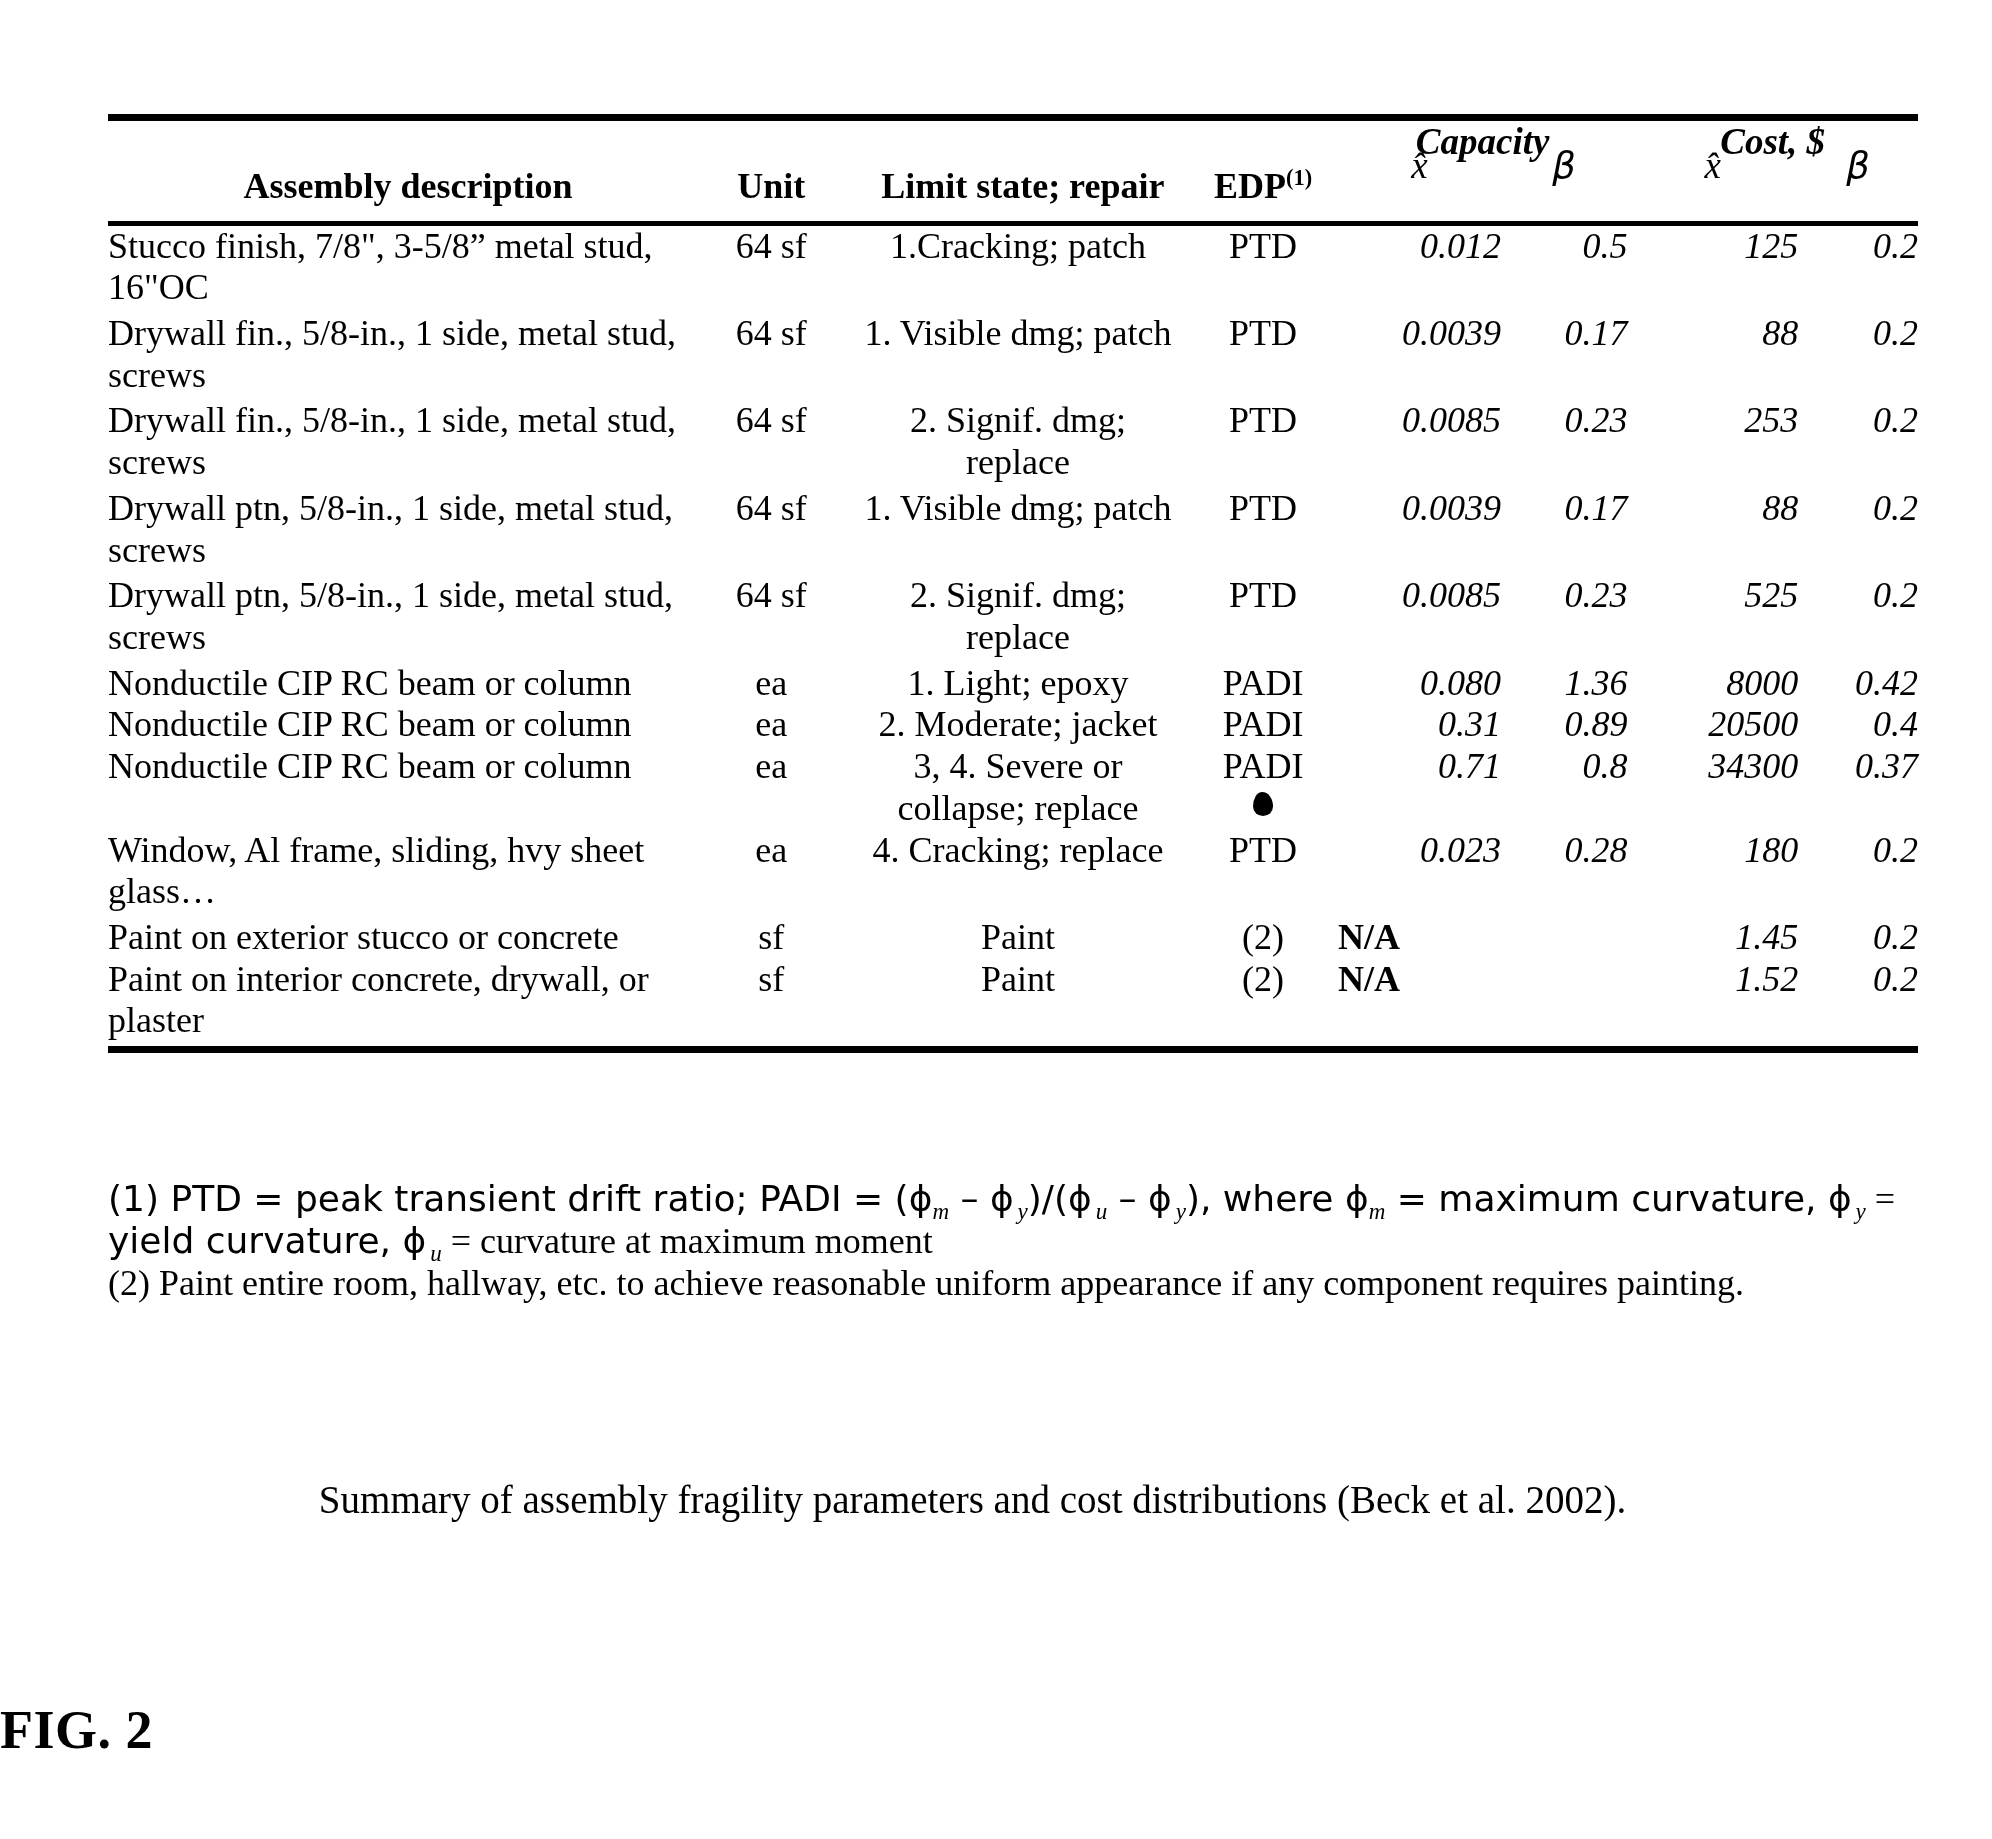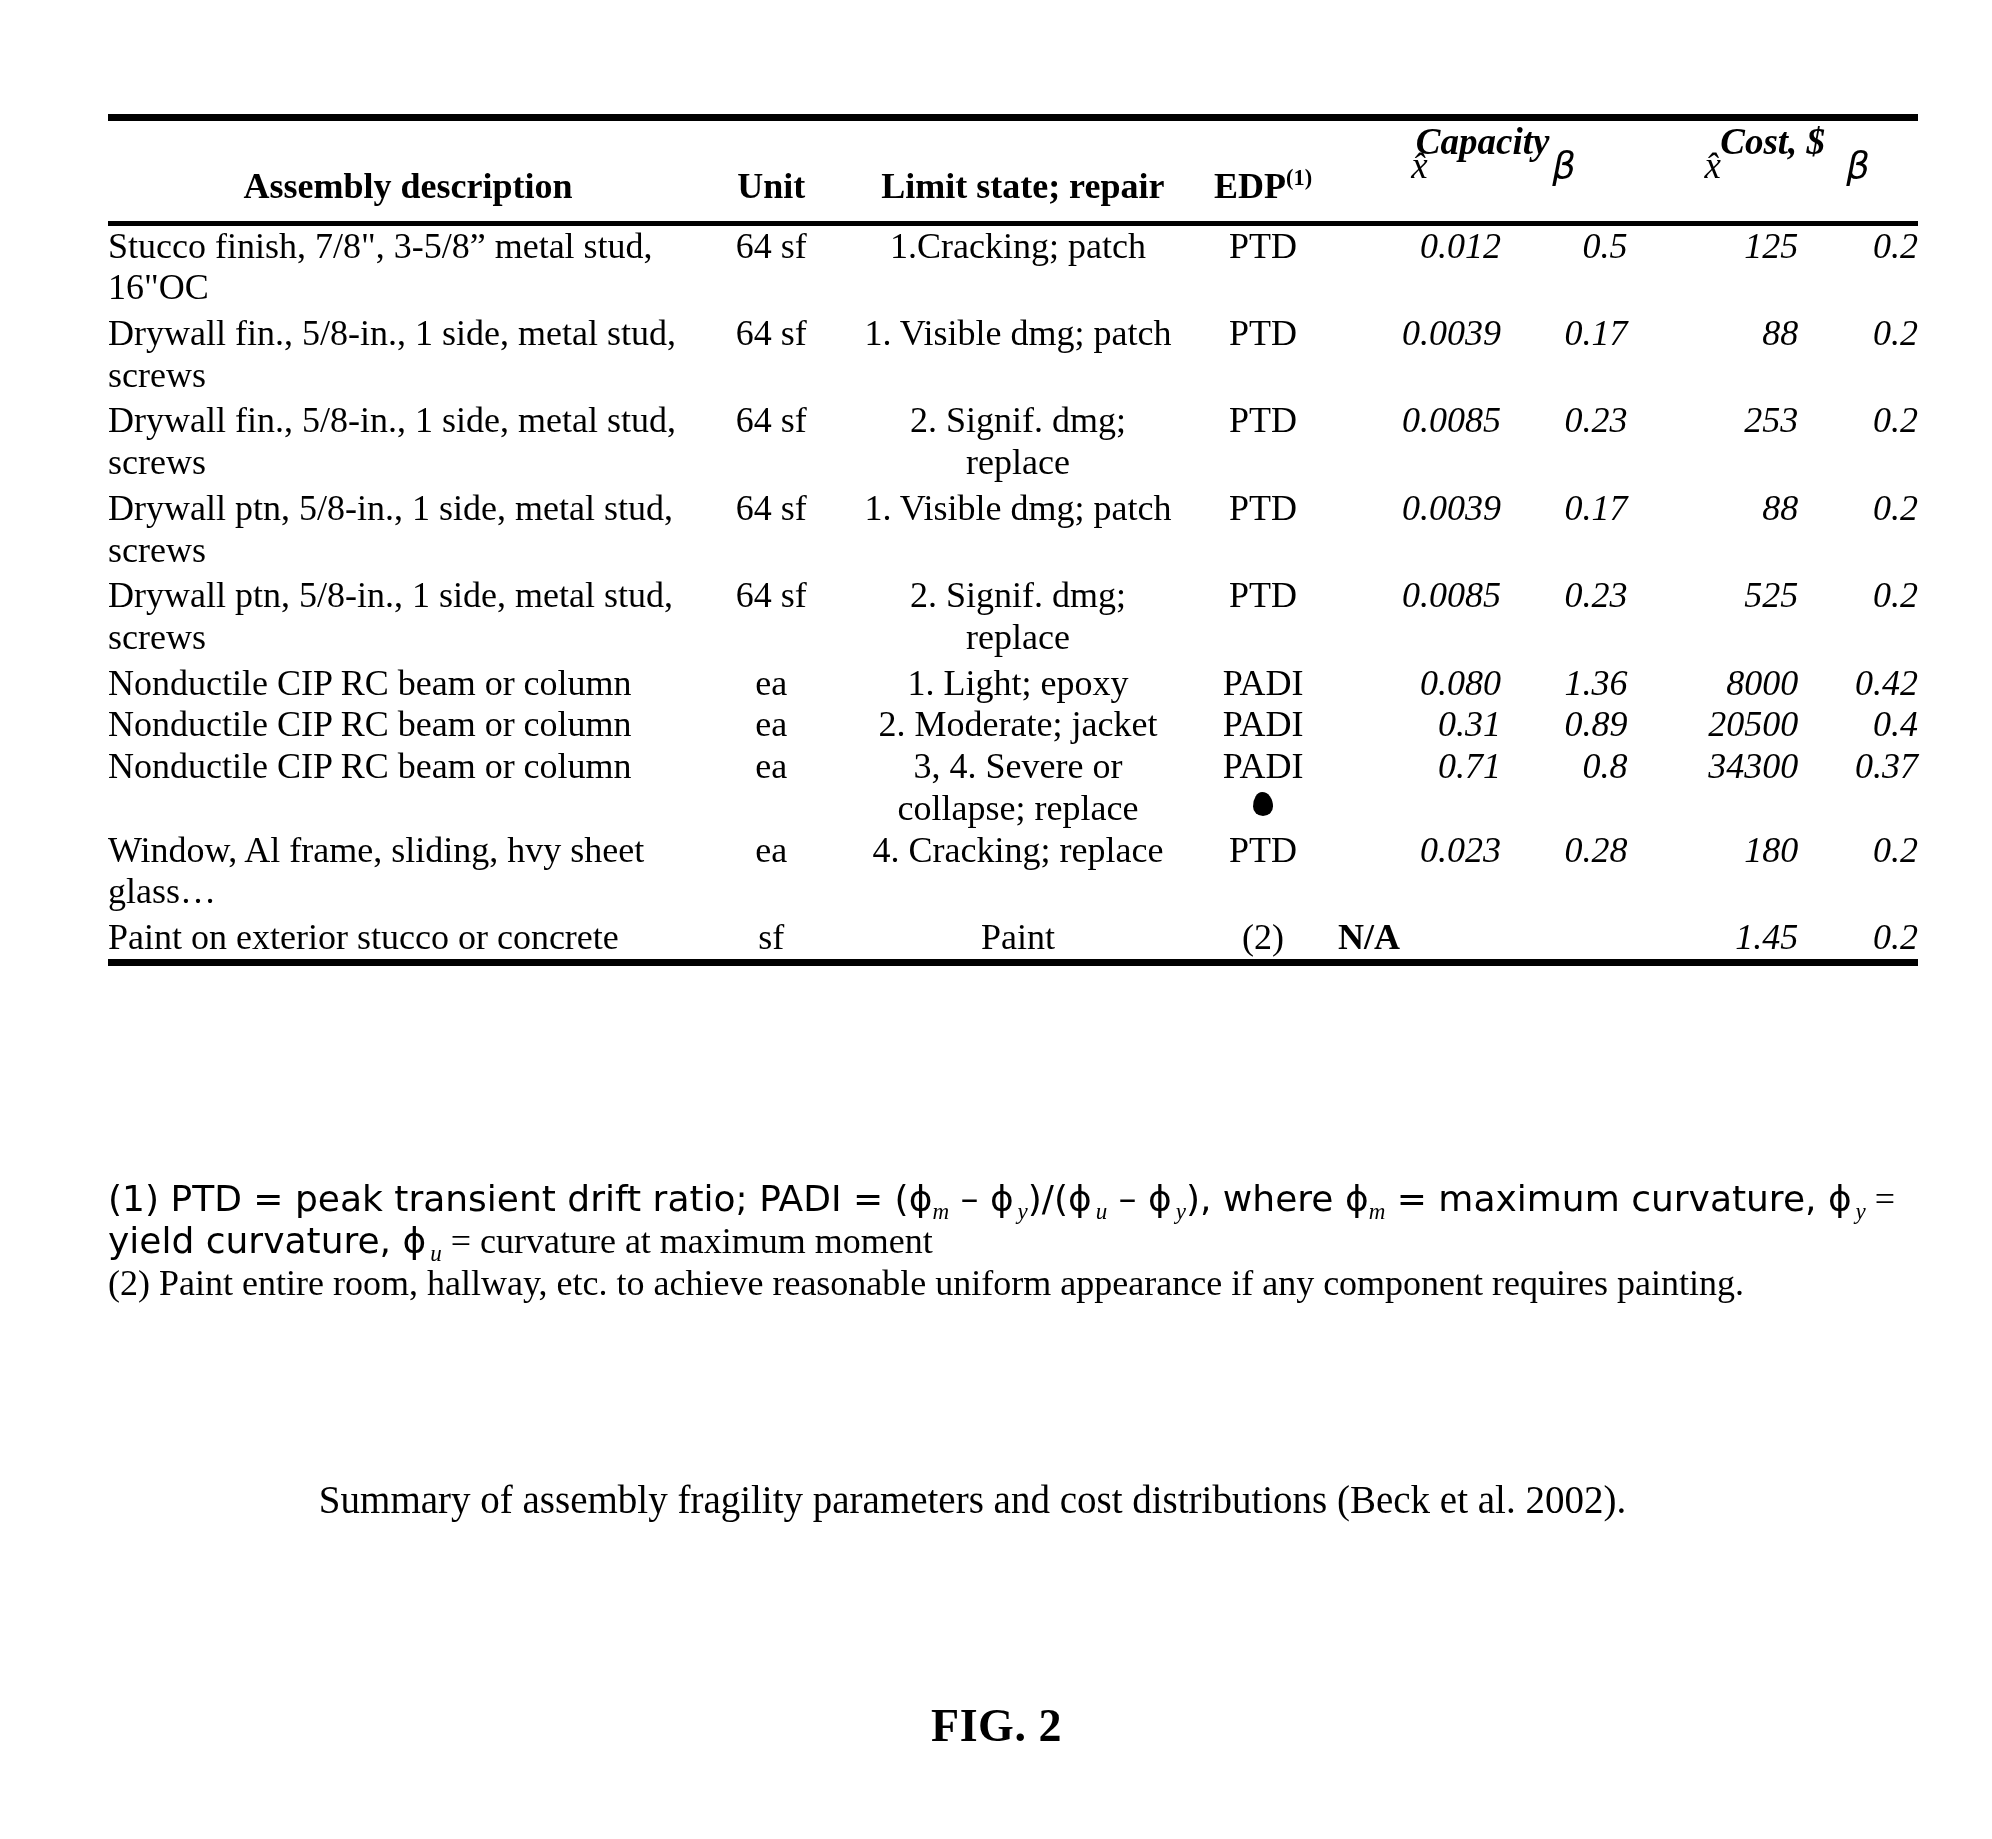--- a/index.html
+++ b/index.html
@@ -153,22 +153,21 @@
     top: 1477px;
     width: 1945px;
     text-align: center;
     font-size: 39px;
   }
   .fig-label {
     position: absolute;
     left: 0;
     top: 1699px;
     width: 1993px;
-    text-align: center;
-    font-size: 46px;
+    font-size: 54px;
     font-weight: bold;
     letter-spacing: 0.5px;
   }
 </style>
 </head>
 <body>
 
 <div class="page">
 
   <div class="table-block">
@@ -314,20 +313,29 @@
           </tr>
           <tr>
             <td class="desc">Paint on exterior stucco or concrete</td>
             <td class="unit">sf</td>
             <td class="limit">Paint</td>
             <td class="edp">(2)</td>
             <td class="na" colspan="2">N/A</td>
             <td class="num">1.45</td>
             <td class="num">0.2</td>
           </tr>
+          <tr class="tall">
+            <td class="desc">Paint on interior concrete, drywall, or plaster</td>
+            <td class="unit">sf</td>
+            <td class="limit">Paint</td>
+            <td class="edp">(2)</td>
+            <td class="na" colspan="2">N/A</td>
+            <td class="num">1.52</td>
+            <td class="num">0.2</td>
+          </tr>
         </tbody>
     </table>
 
     <div class="rule-thick"></div>
   </div>
 
   <div class="footnotes">
     <p>
       <span class="phi">(1) PTD = peak transient drift ratio; PADI = (ϕ</span><span class="sub">m</span><span class="phi"> – ϕ</span><span class="sub-sp">y</span><span class="phi">)/(ϕ</span><span class="sub-sp">u</span><span class="phi"> – ϕ</span><span class="sub-sp">y</span><span class="phi">), where ϕ</span><span class="sub">m</span><span class="phi"> = maximum curvature, ϕ</span><span class="sub-sp">y</span><span> =</span>
     </p>

